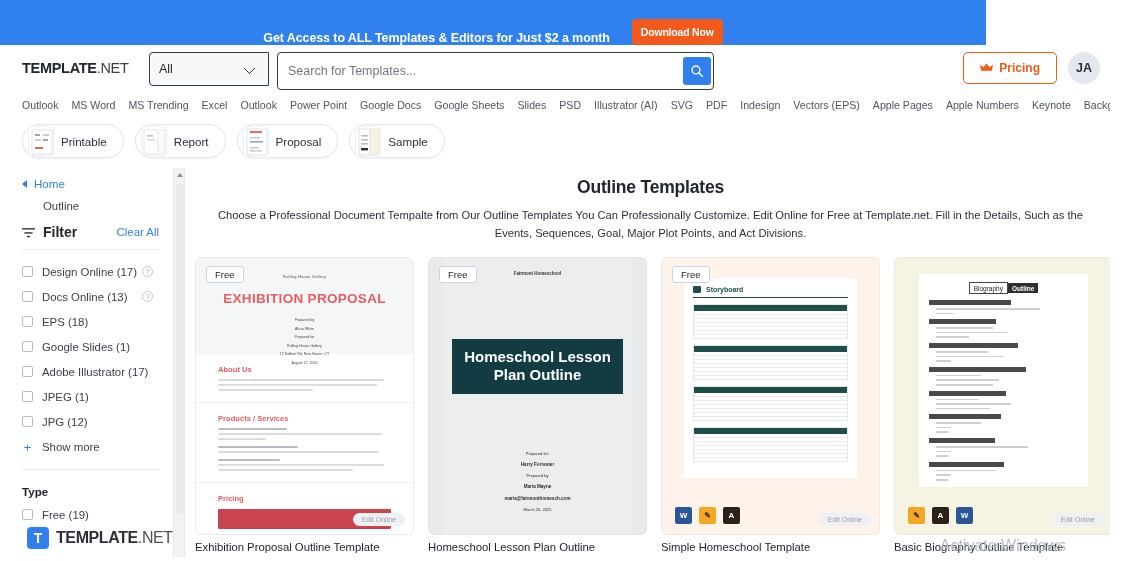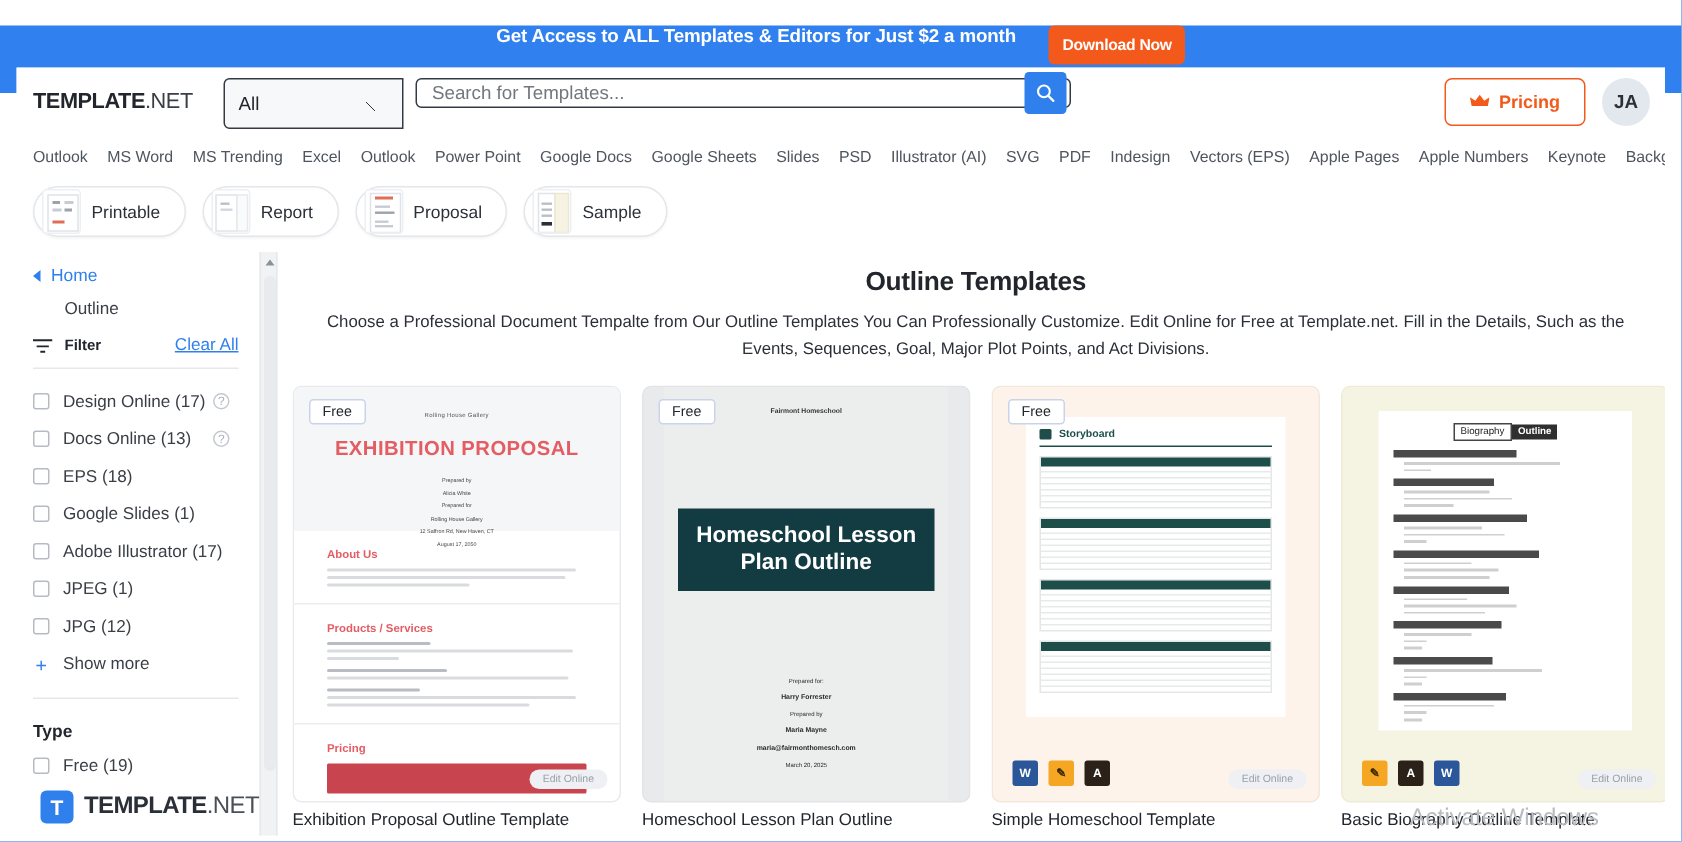--- a/index.html
+++ b/index.html
@@ -6,22 +6,22 @@
   html, body {
     width: 1121px; height: 561px;
     overflow: hidden;
     font-family: "Liberation Sans", sans-serif;
     background: #2f80ed;
   }
   #root { position: relative; width: 1121px; height: 561px; background: #ffffff; }
 
   
   .promo {
-    position: absolute; left: 0; top: 17px; width: 1121px; height: 45px;
-    background: #3080ef; display: flex; align-items: flex-start; justify-content: center;
+    position: absolute; left: 0; top: 0; width: 986px; height: 45px;
+    background: #3080ef; display: flex; align-items: flex-end; justify-content: center;
     gap: 22px;
   }
   .promo-text { color: #ffffff; font-size: 12.5px; font-weight: bold; letter-spacing: -0.1px; }
   .promo-btn {
     background: #f2591a; color: #fff; font-size: 10.5px; font-weight: bold;
     border: none; border-radius: 4px; padding: 7px 9px; cursor: pointer;
     letter-spacing: -0.2px;
   }
 
   
@@ -43,21 +43,21 @@
     width: 120px; height: 34px; border: 1px solid #343a44; border-radius: 4px 0 0 4px;
     background: #f7f8fa; font-size: 12.5px; color: #22262c; padding-left: 9px;
     font-family: "Liberation Sans", sans-serif; appearance: none;
     background-image: linear-gradient(45deg, transparent 49%, #333 50%, transparent 52%),
                       linear-gradient(-45deg, transparent 49%, #333 50%, transparent 52%);
     background-size: 6px 6px, 6px 6px;
     background-position: calc(100% - 18px) 15px, calc(100% - 13px) 15px;
     background-repeat: no-repeat; cursor: pointer;
   }
   .search-box {
-    position: relative; width: 437px; height: 20px; margin-left: 8px;
+    position: relative; width: 437px; height: 38px; margin-left: 8px;
     border: 1px solid #343a44; border-radius: 4px; background: #fff;
     display: flex; align-items: center;
   }
   .search-input {
     border: none; outline: none; flex: 1; height: 32px; padding-left: 10px;
     font-size: 12.5px; color: #22262c; font-family: "Liberation Sans", sans-serif;
     background: transparent;
   }
   .search-input::placeholder { color: #72777e; }
   .search-btn {
@@ -111,22 +111,22 @@
   .chev-left {
     width: 0; height: 0; border-top: 4px solid transparent; border-bottom: 4px solid transparent;
     border-right: 5px solid #2f80ed;
   }
   .crumb-sub { font-size: 11.4px; color: #3a3f46; padding: 10px 0 0 21px; }
   .filter-row {
     display: flex; align-items: center; justify-content: space-between;
     padding: 12px 0 9px 0;
   }
   .filter-left { display: flex; align-items: center; gap: 8px; }
-  .filter-title { font-size: 10px; font-weight: bold; color: #22262c; }
-  .clear-all { font-size: 11.4px; color: #2f80ed; cursor: pointer; text-decoration: underline; }
+  .filter-title { font-size: 14px; font-weight: bold; color: #22262c; }
+  .clear-all { font-size: 11.4px; color: #2f80ed; cursor: pointer; }
   .divider { height: 1px; background: #e6e8ec; margin-bottom: 9px; }
   .f-item {
     display: flex; align-items: center; gap: 9px; height: 25px;
     font-size: 11.4px; color: #3a3f46; cursor: pointer; position: relative;
   }
   .cbox { width: 11px; height: 11px; border: 1px solid #b6bbc3; border-radius: 2px; background: #fff; flex: none; }
   .help-i {
     position: absolute; right: 6px; width: 11px; height: 11px; border-radius: 50%;
     border: 1px solid #c4c9d0; color: #aab0b8; font-size: 8px;
     display: flex; align-items: center; justify-content: center;

